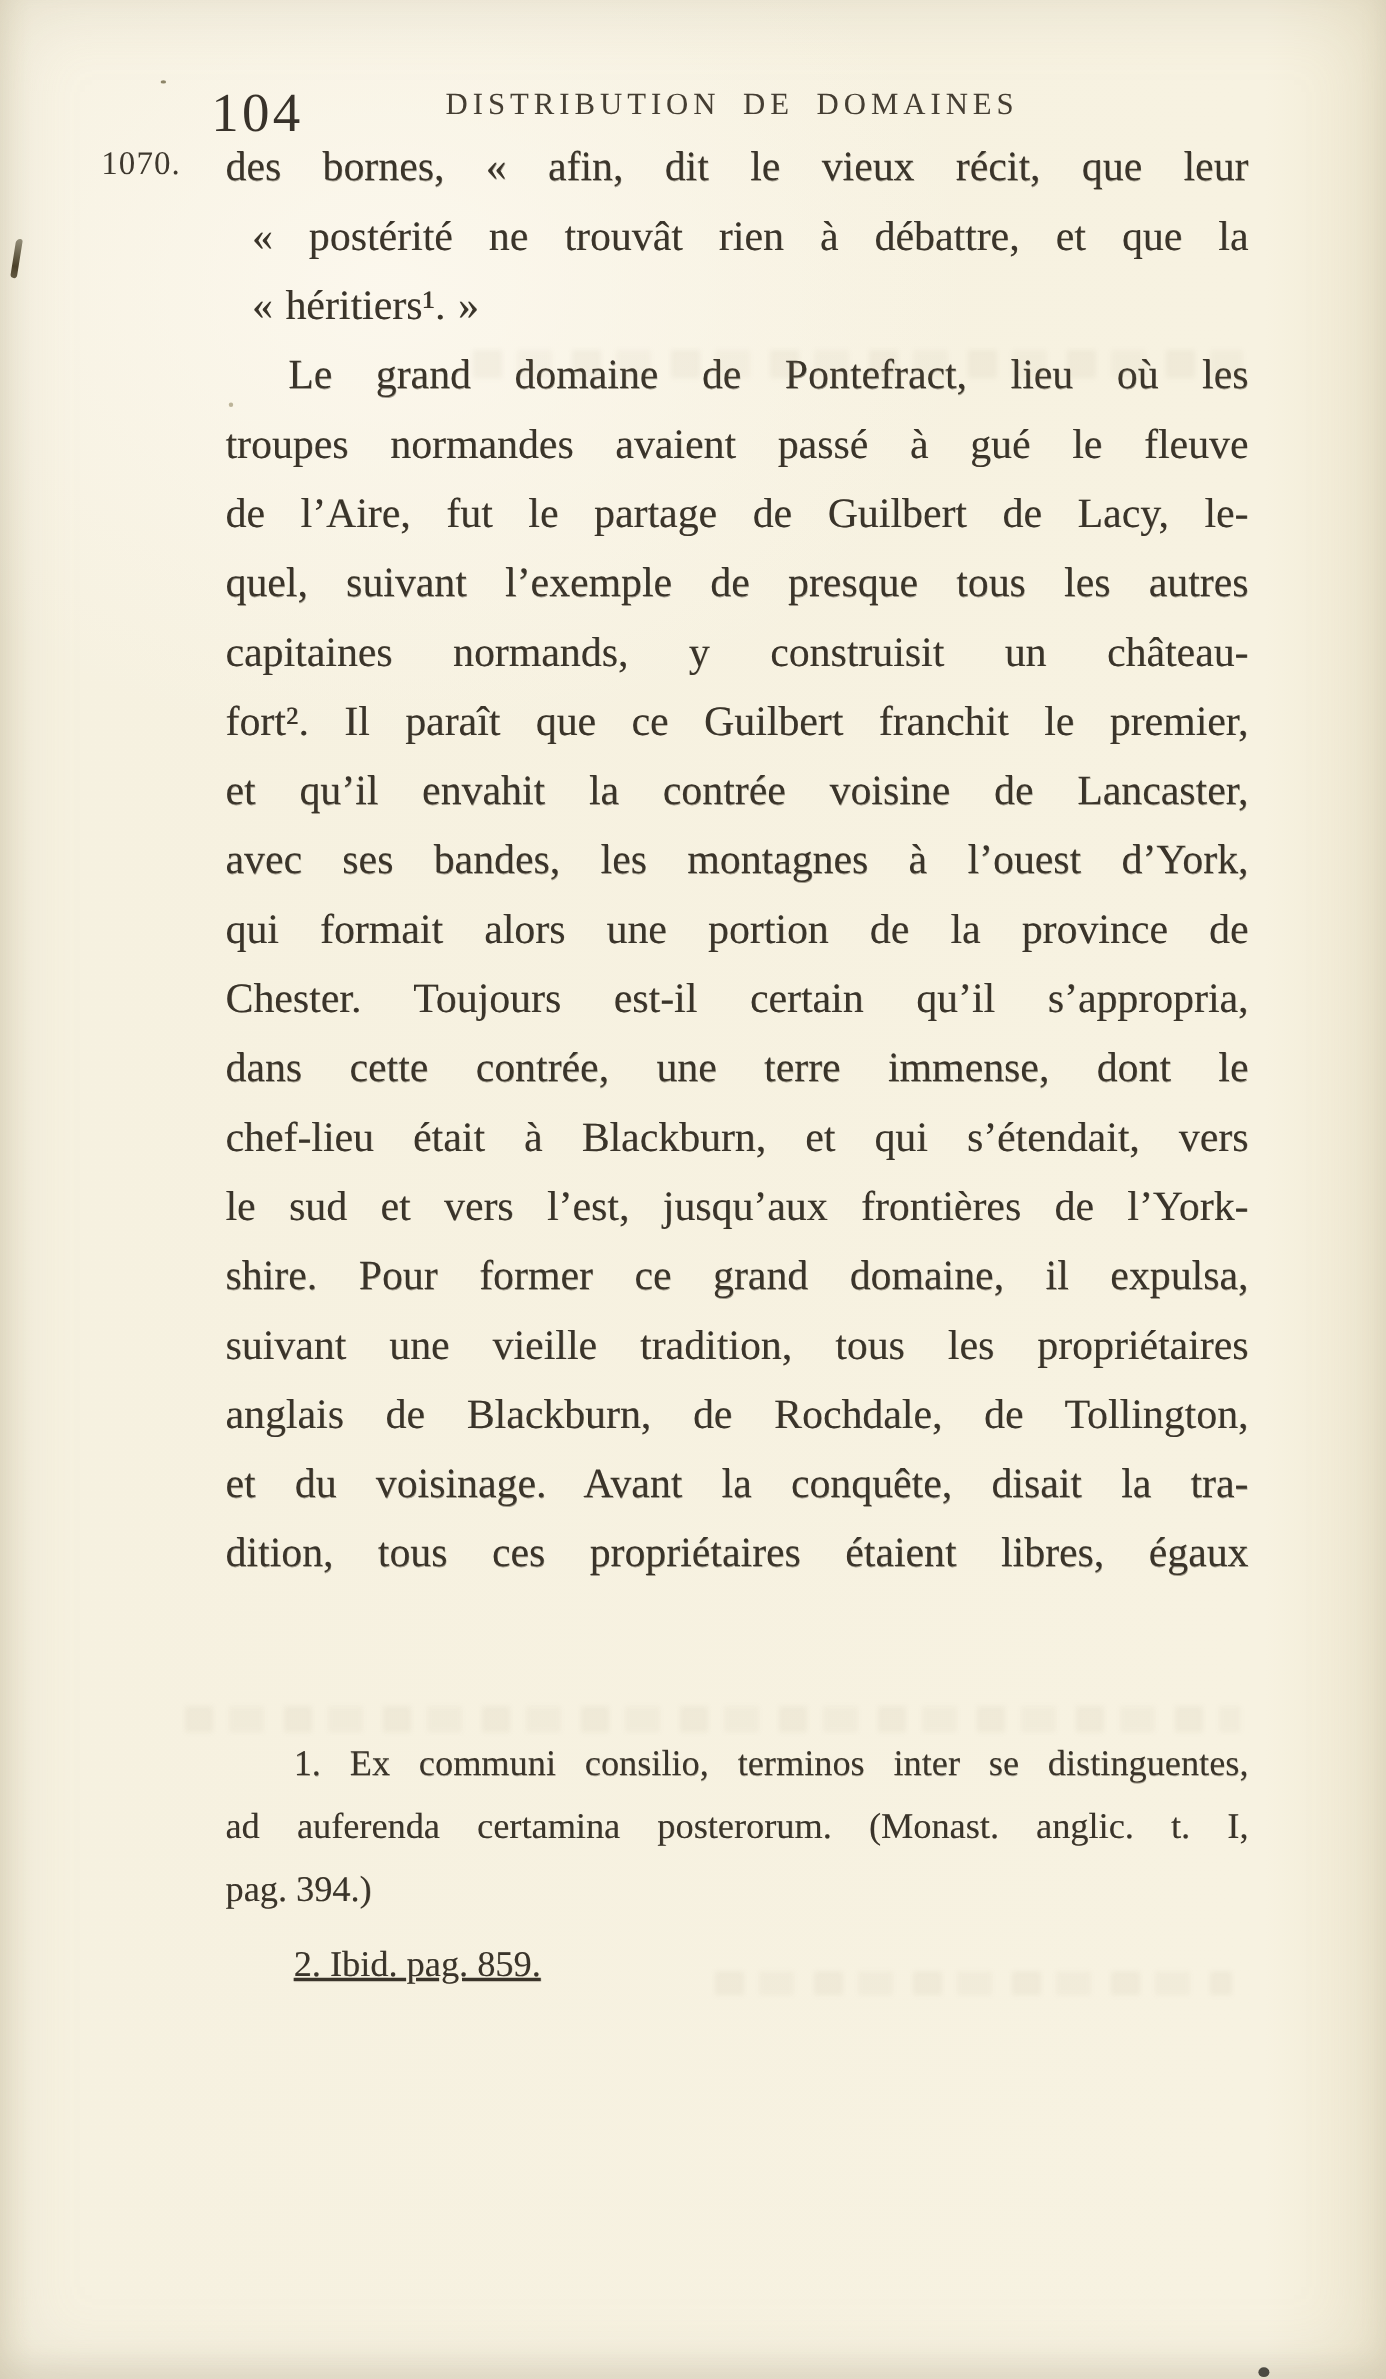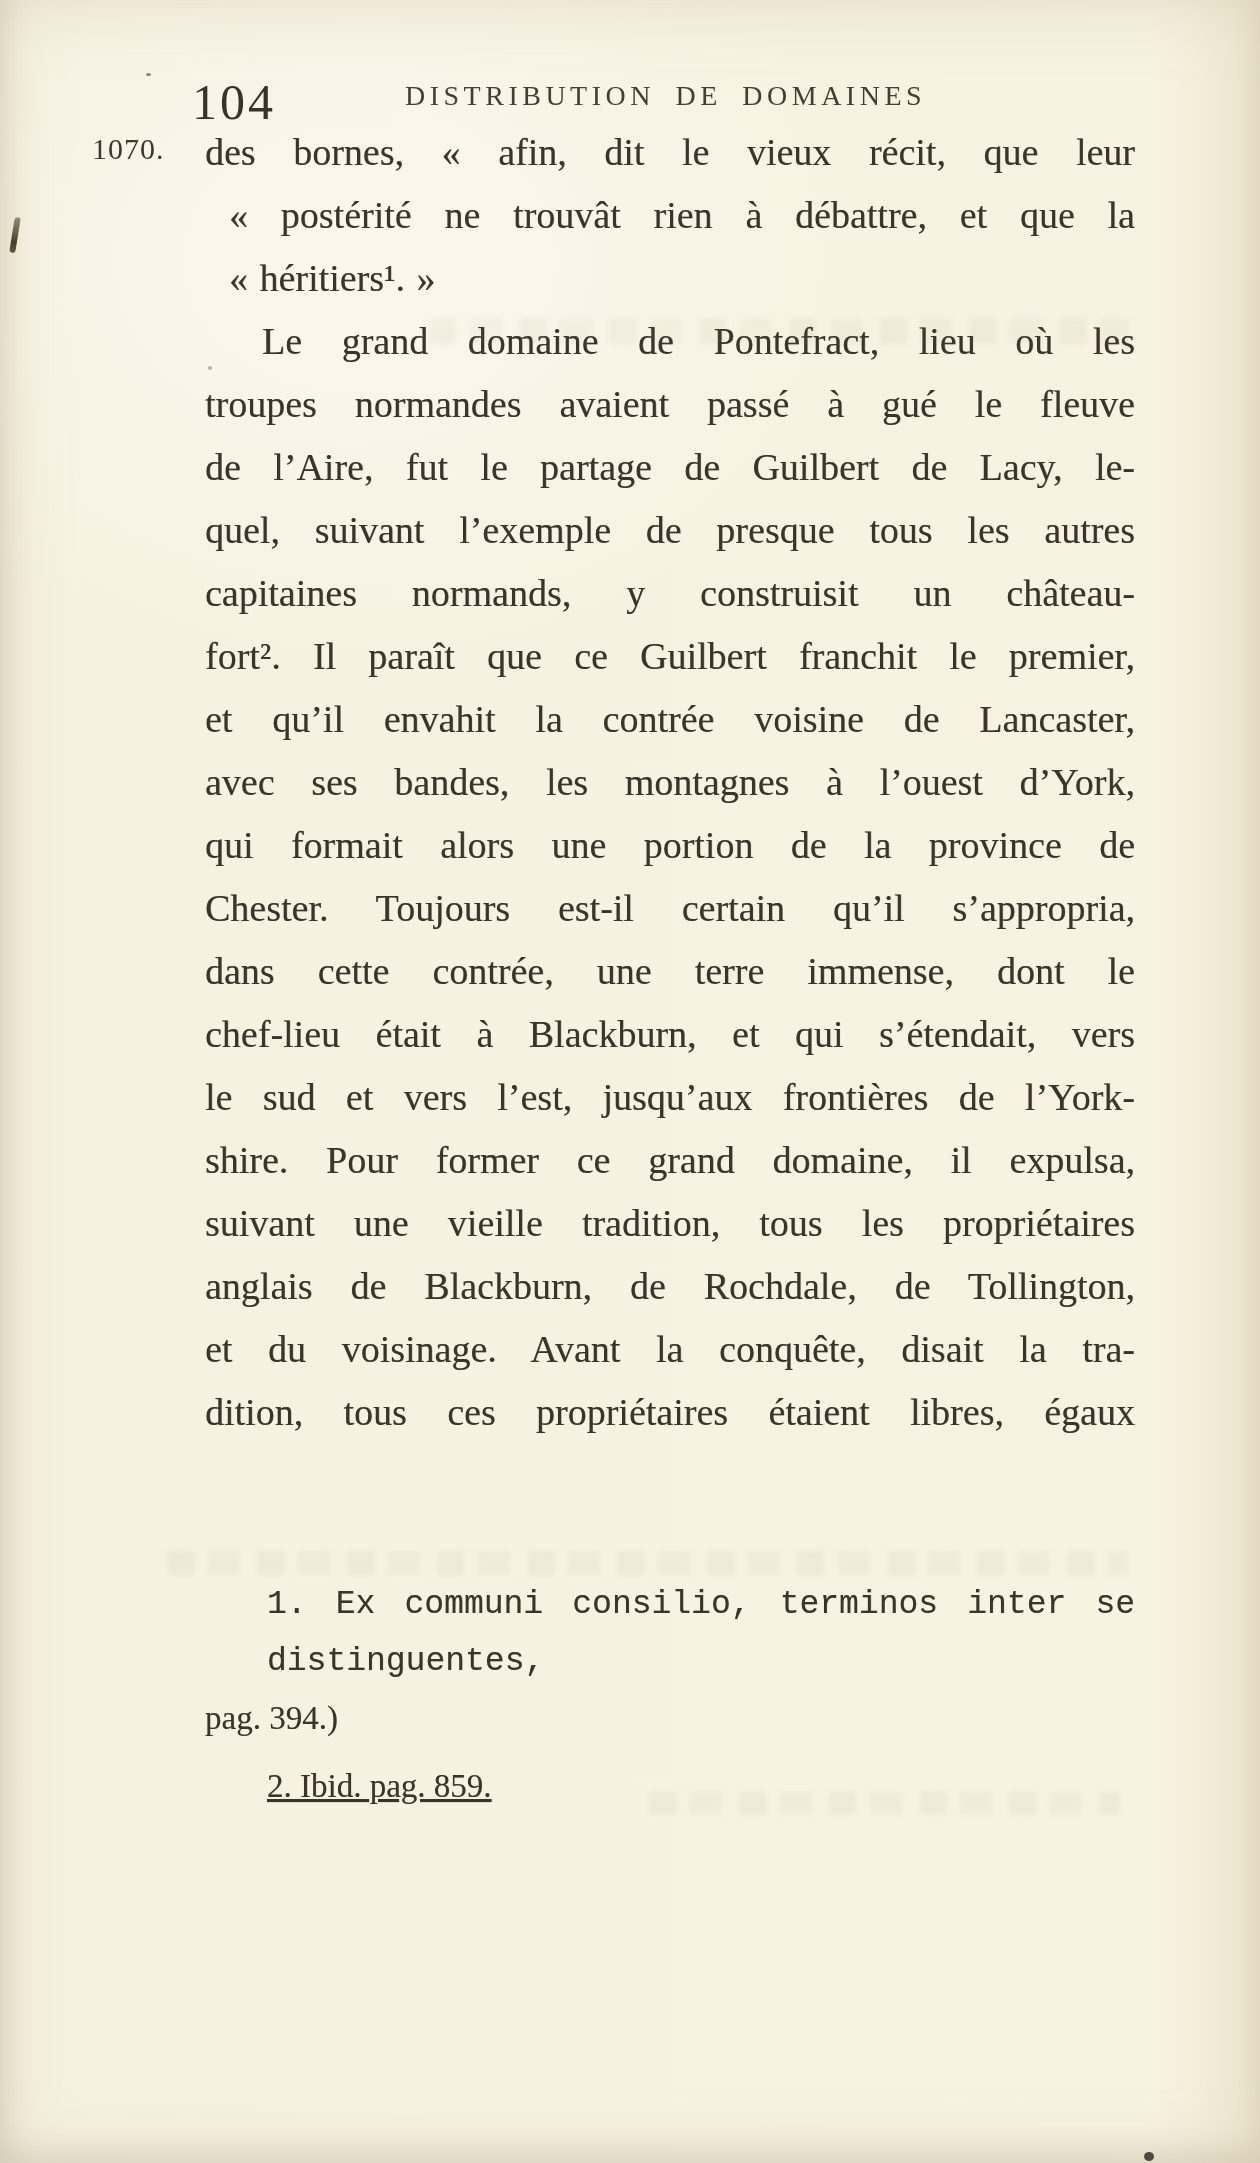--- a/index.html
+++ b/index.html
@@ -104,21 +104,22 @@
       <div class="line j">le sud et vers l’est, jusqu’aux frontières de l’York-</div>
       <div class="line j">shire. Pour former ce grand domaine, il expulsa,</div>
       <div class="line j">suivant une vieille tradition, tous les propriétaires</div>
       <div class="line j">anglais de Blackburn, de Rochdale, de Tollington,</div>
       <div class="line j">et du voisinage. Avant la conquête, disait la tra-</div>
       <div class="line j">dition, tous ces propriétaires étaient libres, égaux</div>
     </div>
 
   <div class="footnotes" id="footnotes">
       <div class="footnote-block fn-1">
-        <div class="line j" style="padding-left: 62px; font-family: Liberation Mono, monospace;">1. Ex communi consilio, terminos inter se distinguentes,</div>
+        <div class="line j" style="padding-left: 62px;">1. Ex communi consilio, terminos inter se distinguentes,</div>
+        <div class="line j">ad auferenda certamina posterorum. (Monast. anglic. t. I,</div>
         <div class="line">pag. 394.)</div>
       </div>
       <div class="footnote-block fn-2">
         <div class="line" style="padding-left: 62px; text-decoration: underline;">2. Ibid. pag. 859.</div>
       </div>
     </div>
 
   <div class="bleed bleed-1"></div>
   <div class="bleed bleed-2"></div>
   <div class="bleed bleed-3"></div>

